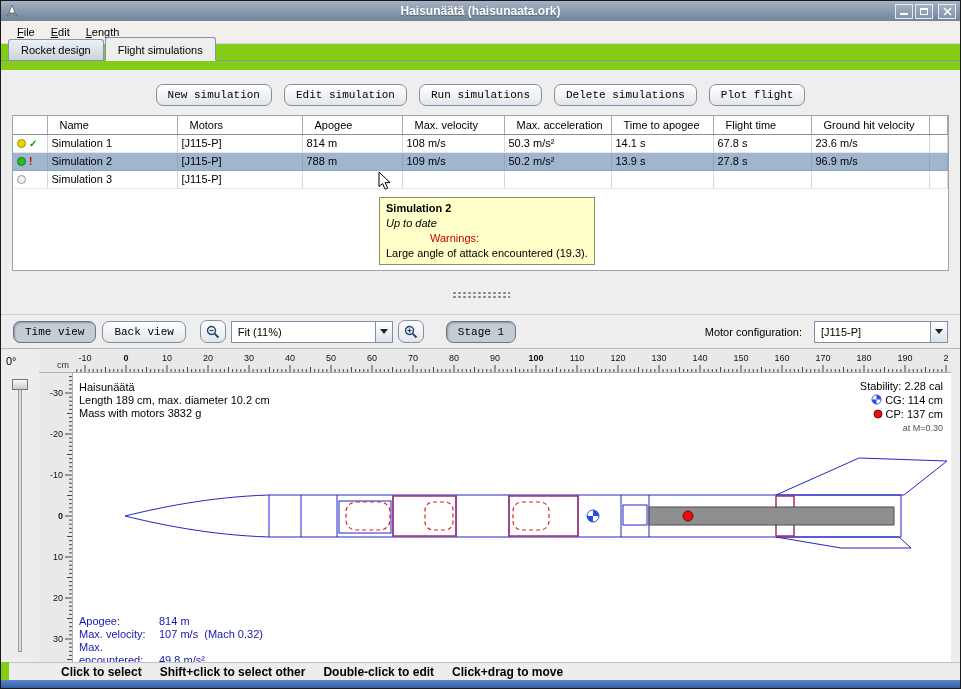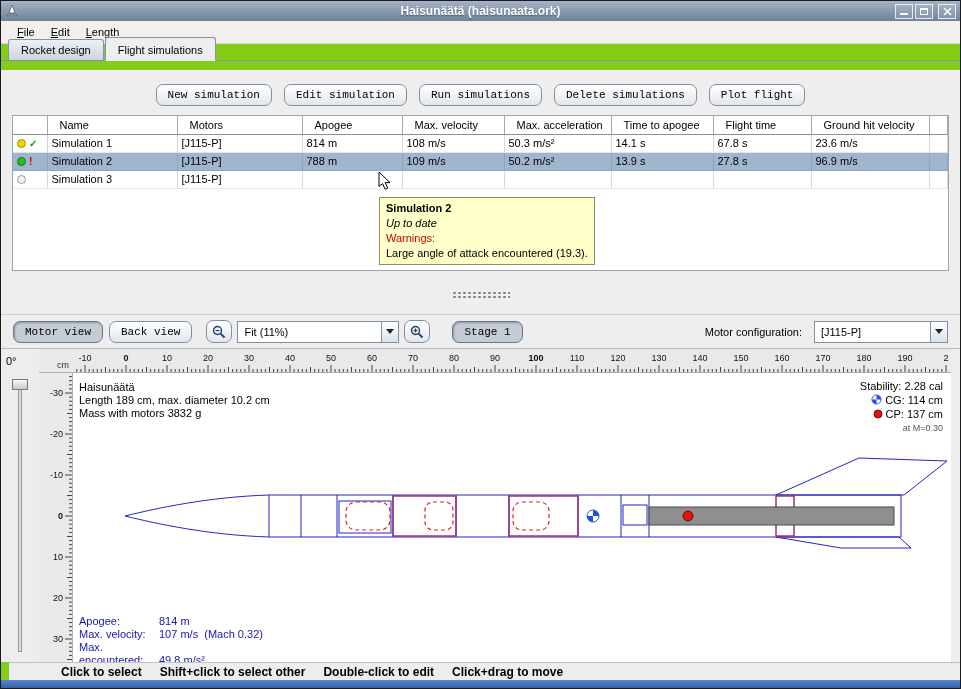--- a/index.html
+++ b/index.html
@@ -58,21 +58,21 @@
   .flag { font-weight:bold; font-size:10px; line-height:9px; }
   .flag.ok { color:#089908; }
   .flag.warn { color:#cc0000; }
 
   
   .tooltip { position:absolute; left:378px; top:196px; z-index:40; background:var(--tooltip-bg);
              border:1px solid #8d8d66; padding:3px 6px; font-size:11px; line-height:15px;
              width:max-content; max-width:260px; }
   .tooltip .tt-title { font-weight:bold; }
   .tooltip .tt-state { font-style:italic; }
-  .tooltip .tt-warnlabel { color:#cc0000; }
+  .tooltip .tt-warnlabel { color:#cc0000;margin-left:44px; }
 
   
   .cursor { position:absolute; left:377px; top:170px; z-index:50; }
 
   
   .splitter { position:absolute; left:0; top:283px; width:100%; height:30px; background:#eeeeee; }
   .grip { position:absolute; left:50%; top:7px; transform:translateX(-50%); width:58px; height:8px;
           background-image:radial-gradient(circle,#7d7d7d 1px,transparent 1.4px); background-size:5px 4px; }
 
   
@@ -263,21 +263,21 @@
 
   <svg class="cursor" width="14" height="20" viewBox="0 0 14 20">
     <path d="M1,1 L1,15.5 L4.6,12.6 L7.1,18.2 L9.7,17 L7.1,11.6 L12,11.6 Z" fill="#fff" stroke="#000" stroke-width="1"></path>
   </svg>
 
   <div class="splitter">
     <div class="grip"></div>
   </div>
 
   <div class="view-toolbar">
-    <button class="btn pressed" style="margin-right:6px">Motor view</button>
+    <button class="btn pressed" style="margin-right:6px">Time view</button>
     <button class="btn" style="margin-right:14px">Back view</button>
     <button class="btn icon-btn">
       <svg width="14" height="14" viewBox="0 0 14 14">
         <circle cx="5.5" cy="5.5" r="4" fill="none" stroke="#23406a" stroke-width="1.4"></circle>
         <line x1="8.6" y1="8.6" x2="12.5" y2="12.5" stroke="#23406a" stroke-width="1.8"></line>
         <line x1="3.5" y1="5.5" x2="7.5" y2="5.5" stroke="#23406a" stroke-width="1.2"></line>
       </svg>
     </button>
     <div class="combo zoom-combo">
       <span class="value">Fit (11%)</span>

